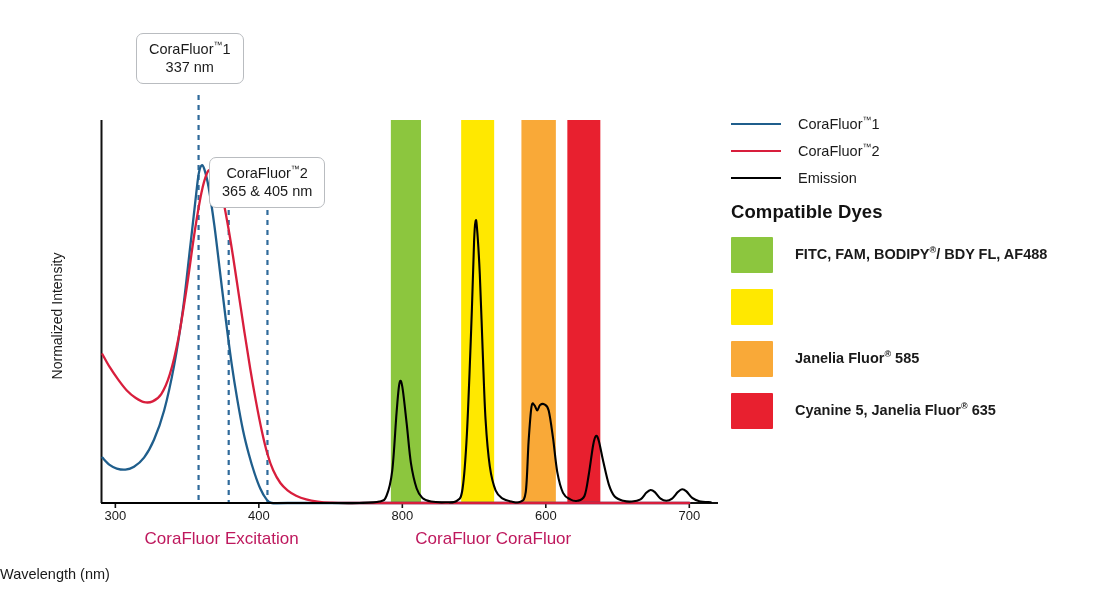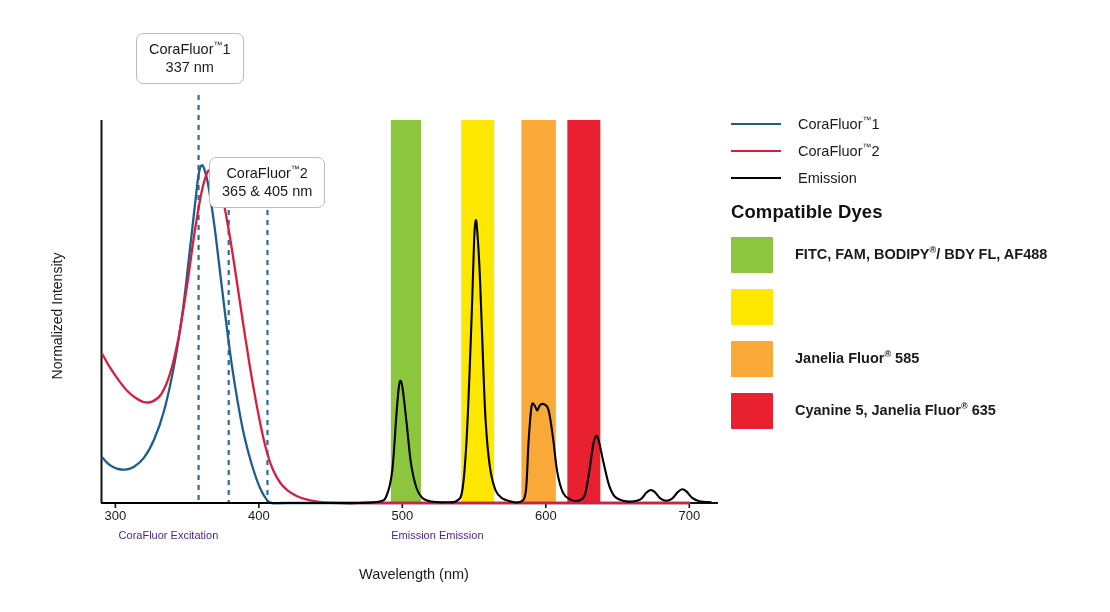--- a/index.html
+++ b/index.html
@@ -50,30 +50,29 @@
   
   .axis-tick {
     position: absolute;
     font-size: 13px;
     color: #1a1a1a;
     text-align: center;
     width: 60px;
   }
   .region-label {
     position: absolute;
-    font-size: 11px;
-    color: #4c1d95;
-    text-align: left;
+    font-size: 17px;
+    color: #be185d;
+    text-align: right;
     white-space: nowrap;
   }
   #xlabel {
     position: absolute;
     left: 0; top: 566px;
     width: 828px;
-    text-align: center;
     font-size: 14.5px;
     color: #1a1a1a;
   }
   #ylabel {
     position: absolute;
     left: -38px; top: 308px;
     width: 190px;
     text-align: center;
     font-size: 14px;
     color: #1a1a1a;
@@ -183,27 +182,27 @@
   </div>
 
   <div class="callout" id="callout-cf2">
     <span class="ln"><span>CoraFluor</span><sup>™</sup><span>2</span></span>
     <span class="ln">365 &amp; 405 nm</span>
   </div>
 
   <div id="tick-labels">
       <div class="axis-tick" style="left: 85.3488px; top: 508px;">300</div>
       <div class="axis-tick" style="left: 228.837px; top: 508px;">400</div>
-      <div class="axis-tick" style="left: 372.326px; top: 508px;">500</div>
+      <div class="axis-tick" style="left: 372.326px; top: 508px;">800</div>
       <div class="axis-tick" style="left: 515.814px; top: 508px;">600</div>
       <div class="axis-tick" style="left: 659.302px; top: 508px;">700</div>
     </div>
 
   <div class="region-label" id="region-exc" style="left: 118.616px; top: 529px; width: 180px;">CoraFluor Excitation</div>
-  <div class="region-label" id="region-emi" style="left: 391.244px; top: 529px; width: 180px;">Emission Emission</div>
+  <div class="region-label" id="region-emi" style="left: 391.244px; top: 529px; width: 180px;">CoraFluor CoraFluor</div>
 
   <div id="xlabel">Wavelength (nm)</div>
   <div id="ylabel">Normalized Intensity</div>
 
   <div id="legend">
     <div id="series-legend">
         <div class="series-row">
           <span class="series-swatch" style="border-top-color: rgb(31, 94, 140);"></span>
           <span class="series-label">CoraFluor<sup>™</sup>1</span>
         </div>

